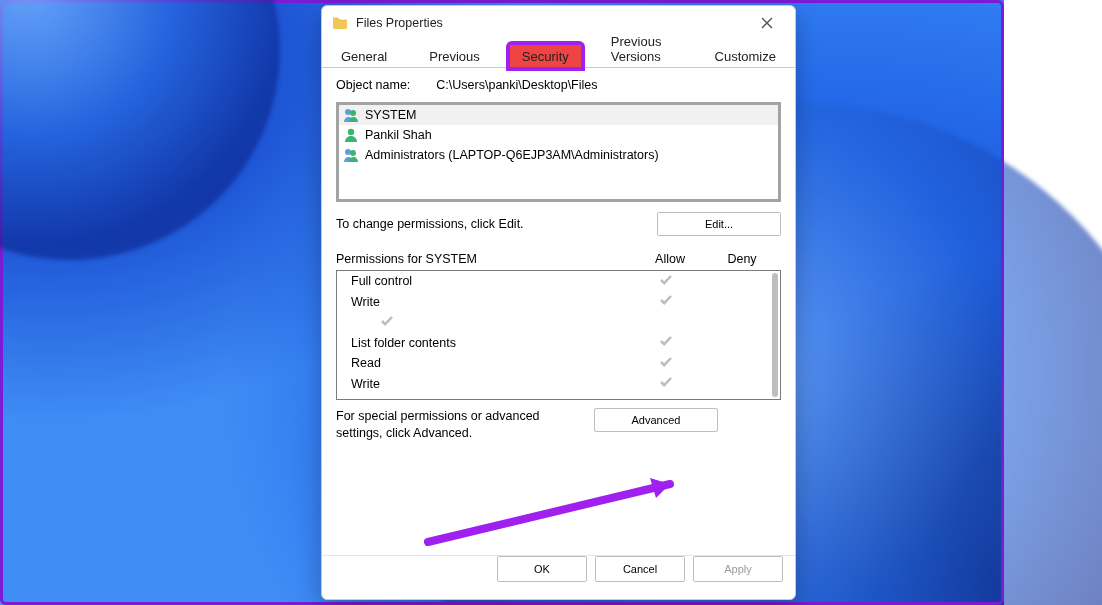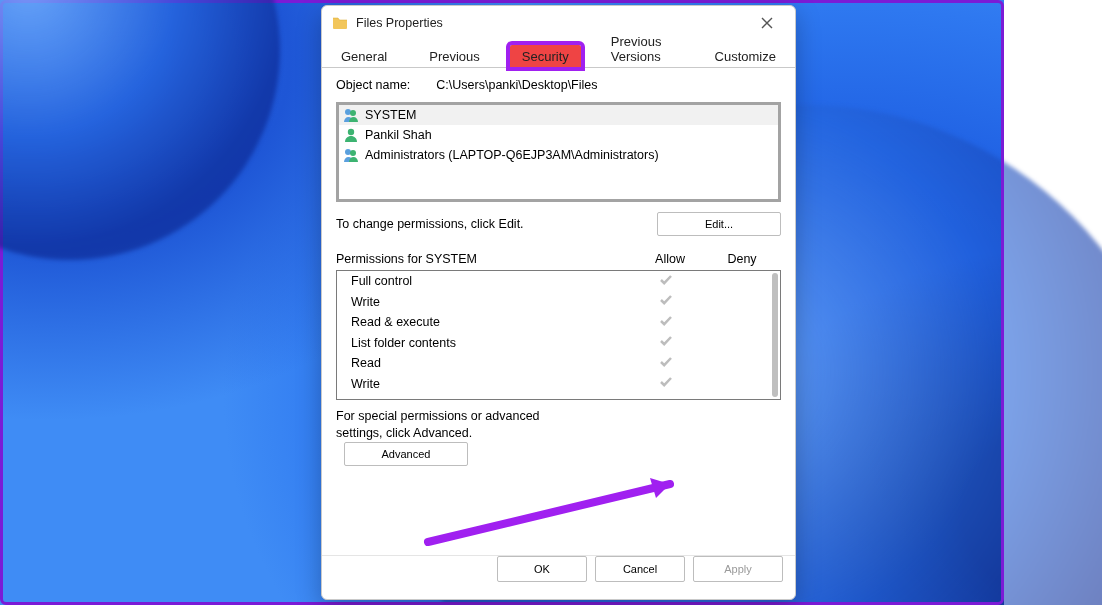--- a/index.html
+++ b/index.html
@@ -86,21 +86,21 @@
 .permscroll {
   position:absolute; right:2px; top:2px; bottom:2px; width:6px;
   background:#bfbfbf; border-radius:3px; cursor:default;
 }
 .permrow { display:flex; align-items:center; height:20.5px; padding:0 6px 0 14px; }
 .permrow .pname { flex:1; }
 .permrow .cell { width:72px; text-align:center; }
 .check { display:inline-block; width:14px; height:14px; }
 .check svg { width:14px; height:14px; stroke:#bdbdbd; stroke-width:2.5; fill:none; }
 
-.advrow { display:flex; align-items:flex-start; margin-bottom:6px;flex-direction:column; }
+.advrow { display:flex; align-items:flex-start; margin-bottom:6px; }
 .advrow .txt { flex:1; max-width:250px; line-height:1.35; }
 
 .footer { height:44px; display:flex; align-items:flex-start; justify-content:flex-end; padding:0 12px; border-top:1px solid #e5e5e5; }
 .footer .btn { min-width:90px; height:26px; }
 
 
 .arrow { position:absolute; left:400px; top:460px; width:300px; height:90px; pointer-events:none; }
 .arrow svg path { stroke:#a020f0; stroke-width:8; stroke-linecap:round; fill:none; }
 .arrow svg polygon { fill:#a020f0; }
 </style>
@@ -188,21 +188,20 @@
               <span class="cell"></span>
             </div>
             <div class="permrow">
               <span class="pname">Write</span>
               <span class="cell"><span class="check"><svg viewBox="0 0 14 14">
                     <path d="M2 7l3.2 3.2L12 3"></path>
                   </svg></span></span>
               <span class="cell"></span>
             </div>
             <div class="permrow">
-              <span class="pname">Read &amp; execute</span>
               <span class="cell"><span class="check"><svg viewBox="0 0 14 14">
                     <path d="M2 7l3.2 3.2L12 3"></path>
                   </svg></span></span>
               <span class="cell"></span>
             </div>
             <div class="permrow">
               <span class="pname">List folder contents</span>
               <span class="cell"><span class="check"><svg viewBox="0 0 14 14">
                     <path d="M2 7l3.2 3.2L12 3"></path>
                   </svg></span></span>

